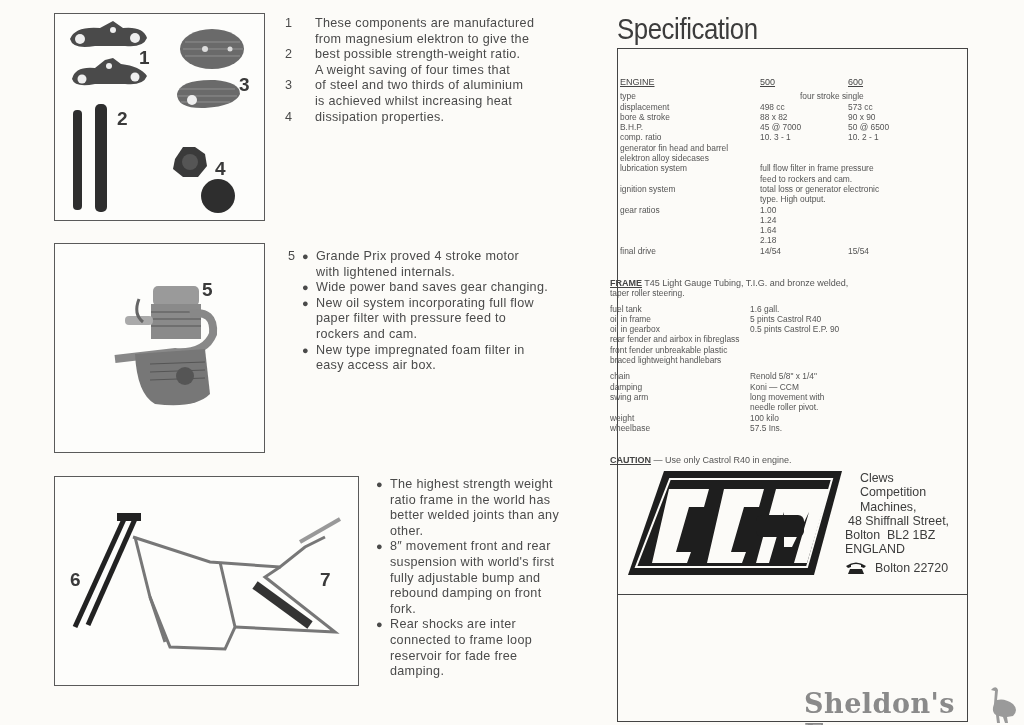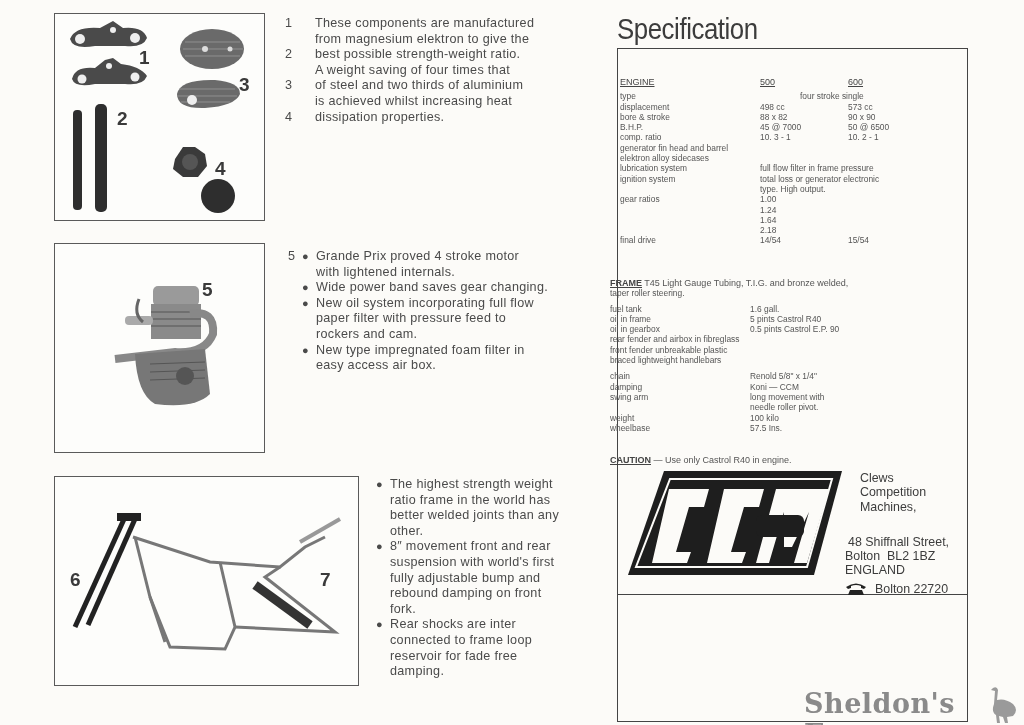--- a/index.html
+++ b/index.html
@@ -219,20 +219,24 @@
       <span>generator fin head and barrel</span>
     </div>
   <div class="r">
       <span>elektron alloy sidecases</span>
     </div>
   <div class="r">
       <span class="c1">lubrication system</span>
       <span>full flow filter in frame pressure</span>
     </div>
   <div class="r">
+      <span class="c1"></span>
+      <span>feed to rockers and cam.</span>
+    </div>
+  <div class="r">
       <span class="c1">ignition system</span>
       <span>total loss or generator electronic</span>
     </div>
   <div class="r">
       <span class="c1"></span>
       <span>type. High output.</span>
     </div>
   <div class="r">
       <span class="c1">gear ratios</span>
       <span>1.00</span>
@@ -318,21 +322,21 @@
 
     <path d="M152 22 L205 22 L183 96 L170 96 L185 45 L168 80 L160 80 L160 45 L145 96 L132 96 Z" fill="#fcfbf8"></path>
     <rect x="132" y="48" width="48" height="22" rx="6" fill="#1e1e1e"></rect>
   </svg>
 </div>
 
 <div class="addr">
   <div>Clews</div>
   <div>Competition</div>
   <div>Machines,</div>
-  <div style="margin-left:-12px;margin-top:21px;">48 Shiffnall Street,</div>
+  <div style="margin-left:-12px;">48 Shiffnall Street,</div>
   <div style="margin-left:-15px;white-space:pre;">Bolton  BL2 1BZ</div>
   <div style="margin-left:-15px;">ENGLAND</div>
   <div style="margin-left:-15px;margin-top:4px;display:flex;align-items:flex-end;">
     <svg width="22" height="14" viewBox="0 0 22 14" style="margin-right:8px;">
       <path d="M1 5 Q11 -2 21 5 L19 7 L16 6 L16 4 Q11 2 6 4 L6 6 L3 7Z" fill="#222"></path>
       <path d="M5 8 L17 8 L19 13 L3 13Z" fill="#222"></path>
     </svg>
     <span>Bolton 22720</span>
   </div>
 </div>

